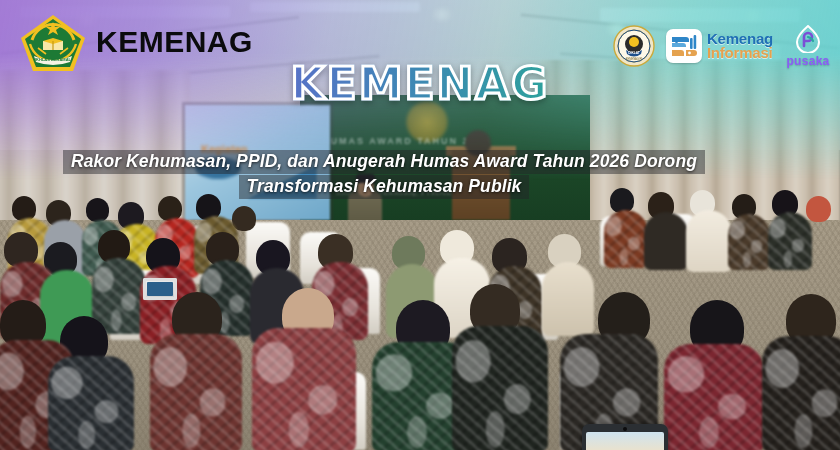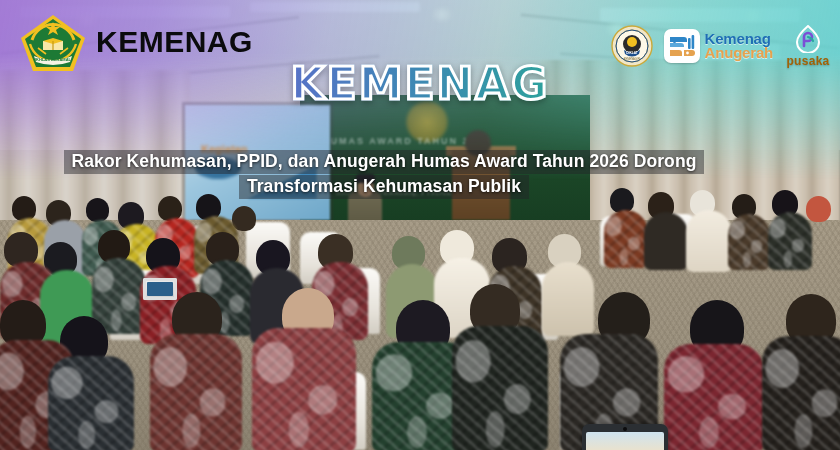--- a/index.html
+++ b/index.html
@@ -129,35 +129,35 @@
   .bd-mark { width:36px; height:34px; background:#fff; border-radius:7px;
     display:flex; align-items:center; justify-content:center;
     box-shadow:0 1px 2px rgba(0,0,0,.2); }
   .bd-text { line-height:.96; }
   .bd-1 { font-size:15px; font-weight:bold; color:#1f6fb5; letter-spacing:-.2px;
     text-shadow:0 1px 0 rgba(255,255,255,.6); }
   .bd-2 { font-size:15px; font-weight:bold; color:#e5a24f; letter-spacing:-.2px;
     text-shadow:0 1px 0 rgba(255,255,255,.6); }
 
   .pusaka { width:48px; text-align:center; }
-  .pusaka-word { font-size:12px; font-weight:bold; color:#a16207; letter-spacing:.3px;
+  .pusaka-word { font-size:12px; font-weight:bold; color:#8b5cf6; letter-spacing:.3px;
     margin-top:1px; text-shadow:0 1px 2px rgba(0,0,0,.25); }
 
   
   .title-wrap { position:absolute; left:0; top:62px; width:840px; text-align:center; }
   .title-line { font-size:44px; font-weight:bold; letter-spacing:2px; line-height:.98;
     font-family:"DejaVu Sans", sans-serif;
     background-image:linear-gradient(95deg,#8a52e0 0%,#7060d8 22%,#3f86b6 48%,#27ac93 72%,#1faa5c 100%);
     -webkit-background-clip:text; background-clip:text; color:transparent;
     -webkit-text-stroke:3px #ffffff; paint-order:stroke fill;
     filter:drop-shadow(0 2px 3px rgba(0,0,0,.30)); }
   .title-line.l2 { margin-top:1px; }
 
   
-  .subtitle { position:absolute; left:0; top:150px; width:768px; text-align:center; }
+  .subtitle { position:absolute; left:0; top:150px; width:768px; text-align:center;font-style:italic; }
   .sub-line { display:inline-block; color:#ffffff; font-weight:bold; font-size:17.5px;
     letter-spacing:.1px; line-height:1.25; padding:1px 8px;
     background:rgba(35,35,40,.46);
     text-shadow:0 1px 3px rgba(0,0,0,.75); }
   .sub-line.l2 { margin-top:1px; }
 </style>
 </head>
 <body>
 
 <div class="banner">
@@ -345,21 +345,21 @@
             <circle cx="6.5" cy="8.5" r="1.6" fill="#2e86c8"></circle>
             <rect x="20" y="5" width="2.6" height="11" rx="1" fill="#2e86c8"></rect>
             <rect x="23.6" y="2" width="2.6" height="14" rx="1" fill="#2e86c8"></rect>
             <path d="M2 17 h9 a3 3 0 0 1 3 3 v3 h-12 z" fill="#e5a24f"></path>
             <path d="M16 17 h8 a3 3 0 0 1 0 6 h-8 z" fill="#e5a24f"></path>
             <circle cx="19.5" cy="20" r="1.4" fill="#fff"></circle>
           </svg>
         </div>
         <div class="bd-text">
           <div class="bd-1">Kemenag</div>
-          <div class="bd-2">Anugerah</div>
+          <div class="bd-2">Informasi</div>
         </div>
       </div>
 
       <div class="pusaka">
         <svg width="26" height="28" viewBox="0 0 26 28" xmlns="http://www.w3.org/2000/svg" style="display:block;margin:0 auto;">
           <path d="M13 1 C20 7 24 12 24 17 a11 11 0 0 1 -22 0 C2 12 6 7 13 1 Z" fill="none" stroke="#ffffff" stroke-width="2"></path>
           <path d="M9 21 v-9 a4 4 0 1 1 8 0 a4 4 0 0 1 -4 4 h-4" fill="none" stroke="#7b4fd6" stroke-width="2.6" stroke-linecap="round"></path>
           <path d="M13 12 q4 1 5 4" fill="none" stroke="#2aa6a0" stroke-width="2.2" stroke-linecap="round"></path>
         </svg>
         <div class="pusaka-word">pusaka</div>

